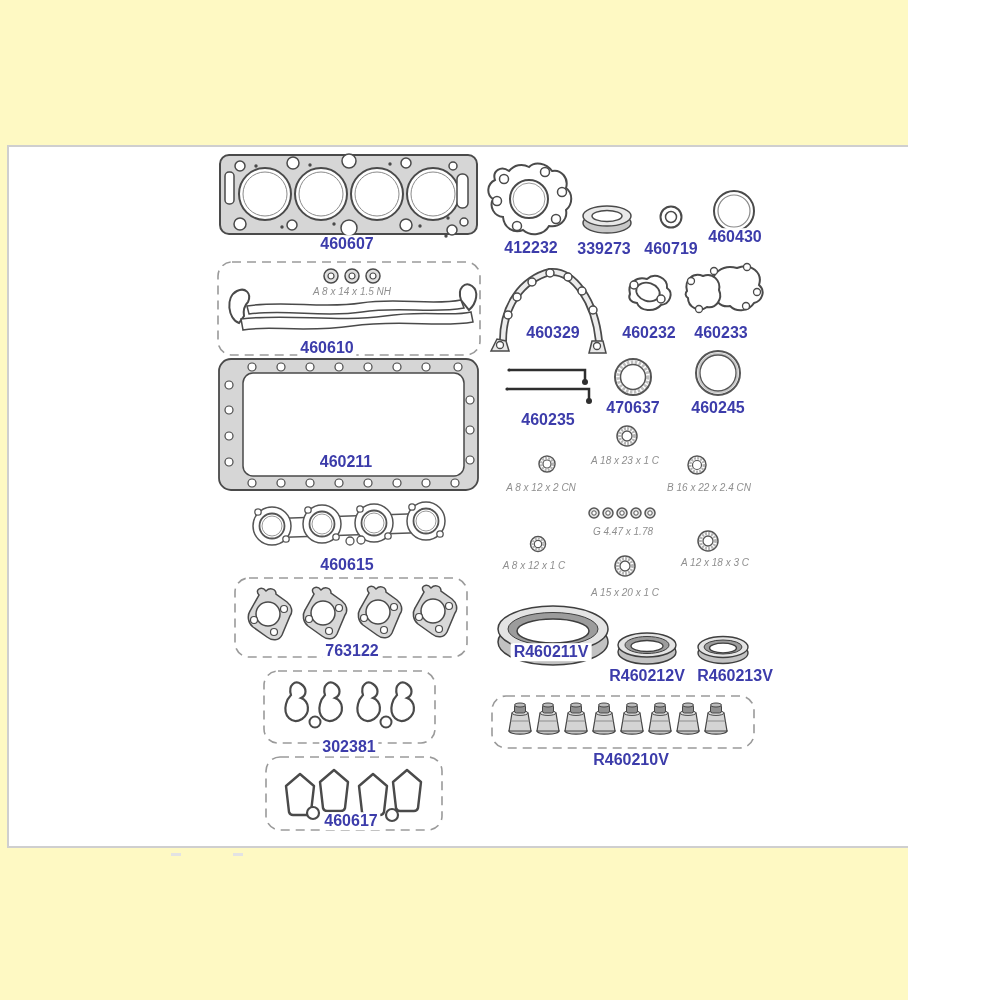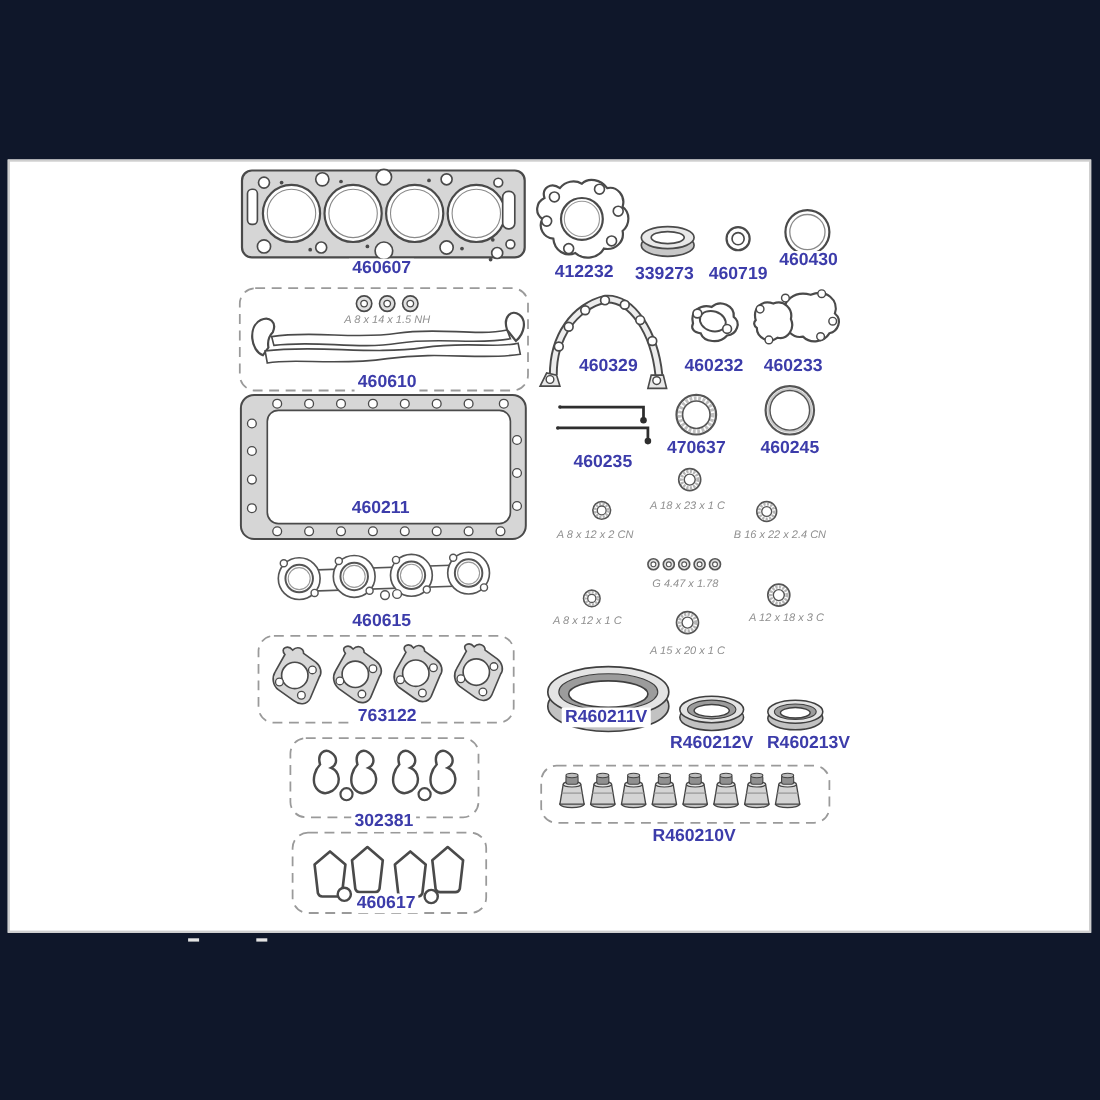--- a/index.html
+++ b/index.html
@@ -1,16 +1,16 @@
 <!DOCTYPE html>
 <html><head>
 <meta charset="utf-8">
 <style>
   html,body{margin:0;padding:0;background:#ffffff;}
-  #screen{position:relative;width:1000px;height:1000px;background:#0f172a;overflow:hidden;
+  #screen{position:relative;width:908px;height:1000px;background:#fef9c3;overflow:hidden;
           font-family:"Liberation Sans","DejaVu Sans",sans-serif;}
   #frame{position:absolute;left:7px;top:145px;width:985px;height:703px;
          border:2px solid #cfcfcf;box-sizing:border-box;background:#ffffff;}
   #diagram-svg{position:absolute;left:0;top:0;width:1000px;height:1000px;}
   .pn{position:absolute;transform:translate(-50%,-50%);color:#3c3caa;font-size:16px;
       font-weight:bold;white-space:nowrap;background:#ffffff;padding:0 3px;line-height:1.1;}
   .dim{position:absolute;transform:translate(-50%,-50%);color:#8f8f8f;font-size:10px;
        font-style:italic;white-space:nowrap;line-height:1.1;}
   .smudge{position:absolute;height:3px;background:#e3e3e3;}
 </style>
@@ -317,21 +317,21 @@
       <circle cx="313" cy="813" r="6" fill="#fff" stroke="#4a4a4a" stroke-width="2.2"></circle>
       <circle cx="392" cy="815" r="6" fill="#fff" stroke="#4a4a4a" stroke-width="2.2"></circle>
     </g>
   </svg>
 
   <span class="pn" style="left:347px;top:244px">460607</span>
   <span class="pn" style="left:531px;top:248px">412232</span>
   <span class="pn" style="left:604px;top:249px">339273</span>
   <span class="pn" style="left:671px;top:249px">460719</span>
   <span class="pn" style="left:735px;top:237px">460430</span>
-  <span class="pn" style="left:352px;top:348px">460610</span>
+  <span class="pn" style="left:327px;top:348px">460610</span>
   <span class="pn" style="left:553px;top:333px">460329</span>
   <span class="pn" style="left:649px;top:333px">460232</span>
   <span class="pn" style="left:721px;top:333px">460233</span>
   <span class="pn" style="left:346px;top:462px">460211</span>
   <span class="pn" style="left:548px;top:420px">460235</span>
   <span class="pn" style="left:633px;top:408px">470637</span>
   <span class="pn" style="left:718px;top:408px">460245</span>
   <span class="pn" style="left:347px;top:565px">460615</span>
   <span class="pn" style="left:352px;top:651px">763122</span>
   <span class="pn" style="left:551px;top:652px">R460211V</span>

